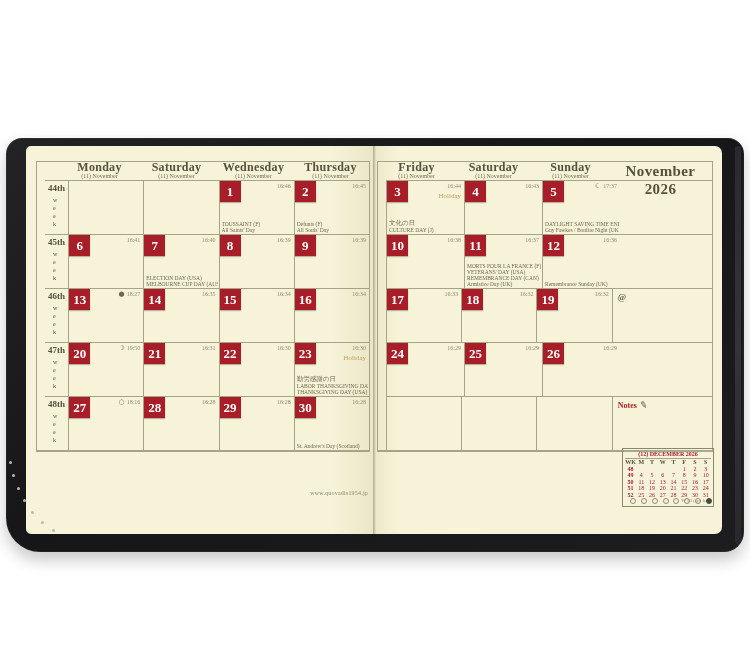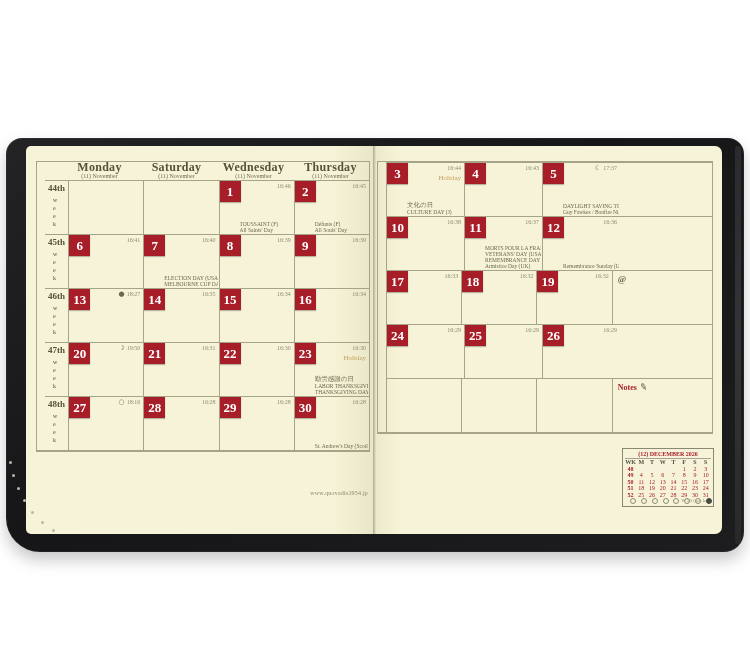--- a/index.html
+++ b/index.html
@@ -45,21 +45,21 @@
   .c-day{width:77px;border-left:1px solid var(--grid);position:relative;overflow:hidden;}
   .c-side{width:103px;border-left:1px solid var(--grid);position:relative;}
 
   .sq{position:absolute;top:0;left:0;width:21px;height:21px;background:var(--red);
       color:#fff;font-weight:bold;font-size:13px;display:flex;align-items:center;
       justify-content:center;box-shadow:0 1px 1px rgba(0,0,0,.25);}
   .time{position:absolute;top:2px;right:3px;font-size:6px;color:var(--faint);
         display:flex;align-items:center;gap:2px;}
   .moon{font-family:"DejaVu Sans",sans-serif;font-size:7px;color:#6b6950;line-height:6px;}
   .holiday{position:absolute;top:11px;right:3px;font-size:7px;color:var(--tan);}
-  .notes{position:absolute;bottom:1px;left:20px;right:1px;color:var(--note);}
+  .notes{position:absolute;bottom:1px;left:2px;right:1px;color:var(--note);}
   .nl{font-size:5.5px;line-height:6px;white-space:nowrap;overflow:hidden;}
   .nl.jp{font-size:6.5px;line-height:8px;font-family:"DejaVu Sans",sans-serif;}
 
   
   .side-label{position:absolute;top:3px;left:5px;display:flex;align-items:center;gap:3px;
               color:var(--red);font-weight:bold;font-size:8px;}
   .side-label.muted{color:#6b6950;font-size:9px;}
   .ic-phone{display:inline-block;width:5px;height:9px;border:1px solid var(--red);
             border-radius:2px;position:relative;}
   .ic-phone::after{content:"";position:absolute;left:1px;bottom:0;width:2px;height:1px;background:var(--red);}
@@ -309,20 +309,35 @@
                 </div>
               </div>
             </div>
           </div>
       </div>
       <div class="url">www.quovadis1954.jp</div>
     </section>
 
     <section class="page page-right">
       <div class="frame">
+        <div class="hd-row" id="rp-head">
+            <div class="hd-day">
+              <div class="hd-name">Friday</div>
+              <div class="hd-sub">(11) November</div>
+            </div>
+            <div class="hd-day">
+              <div class="hd-name">Saturday</div>
+              <div class="hd-sub">(11) November</div>
+            </div>
+            <div class="hd-day">
+              <div class="hd-name">Sunday</div>
+              <div class="hd-sub">(11) November</div>
+            </div>
+            <div class="hd-month">November 2026</div>
+          </div>
         <div id="rp-grid" style="border-bottom: 1px solid var(--grid);">
             <div class="g-row">
               <div class="c-day">
                 <div class="sq">3</div>
                 <div class="time">
                   <span>16:44</span>
                 </div>
                 <div class="holiday">Holiday</div>
                 <div class="notes">
                   <div class="nl jp">文化の日</div>

